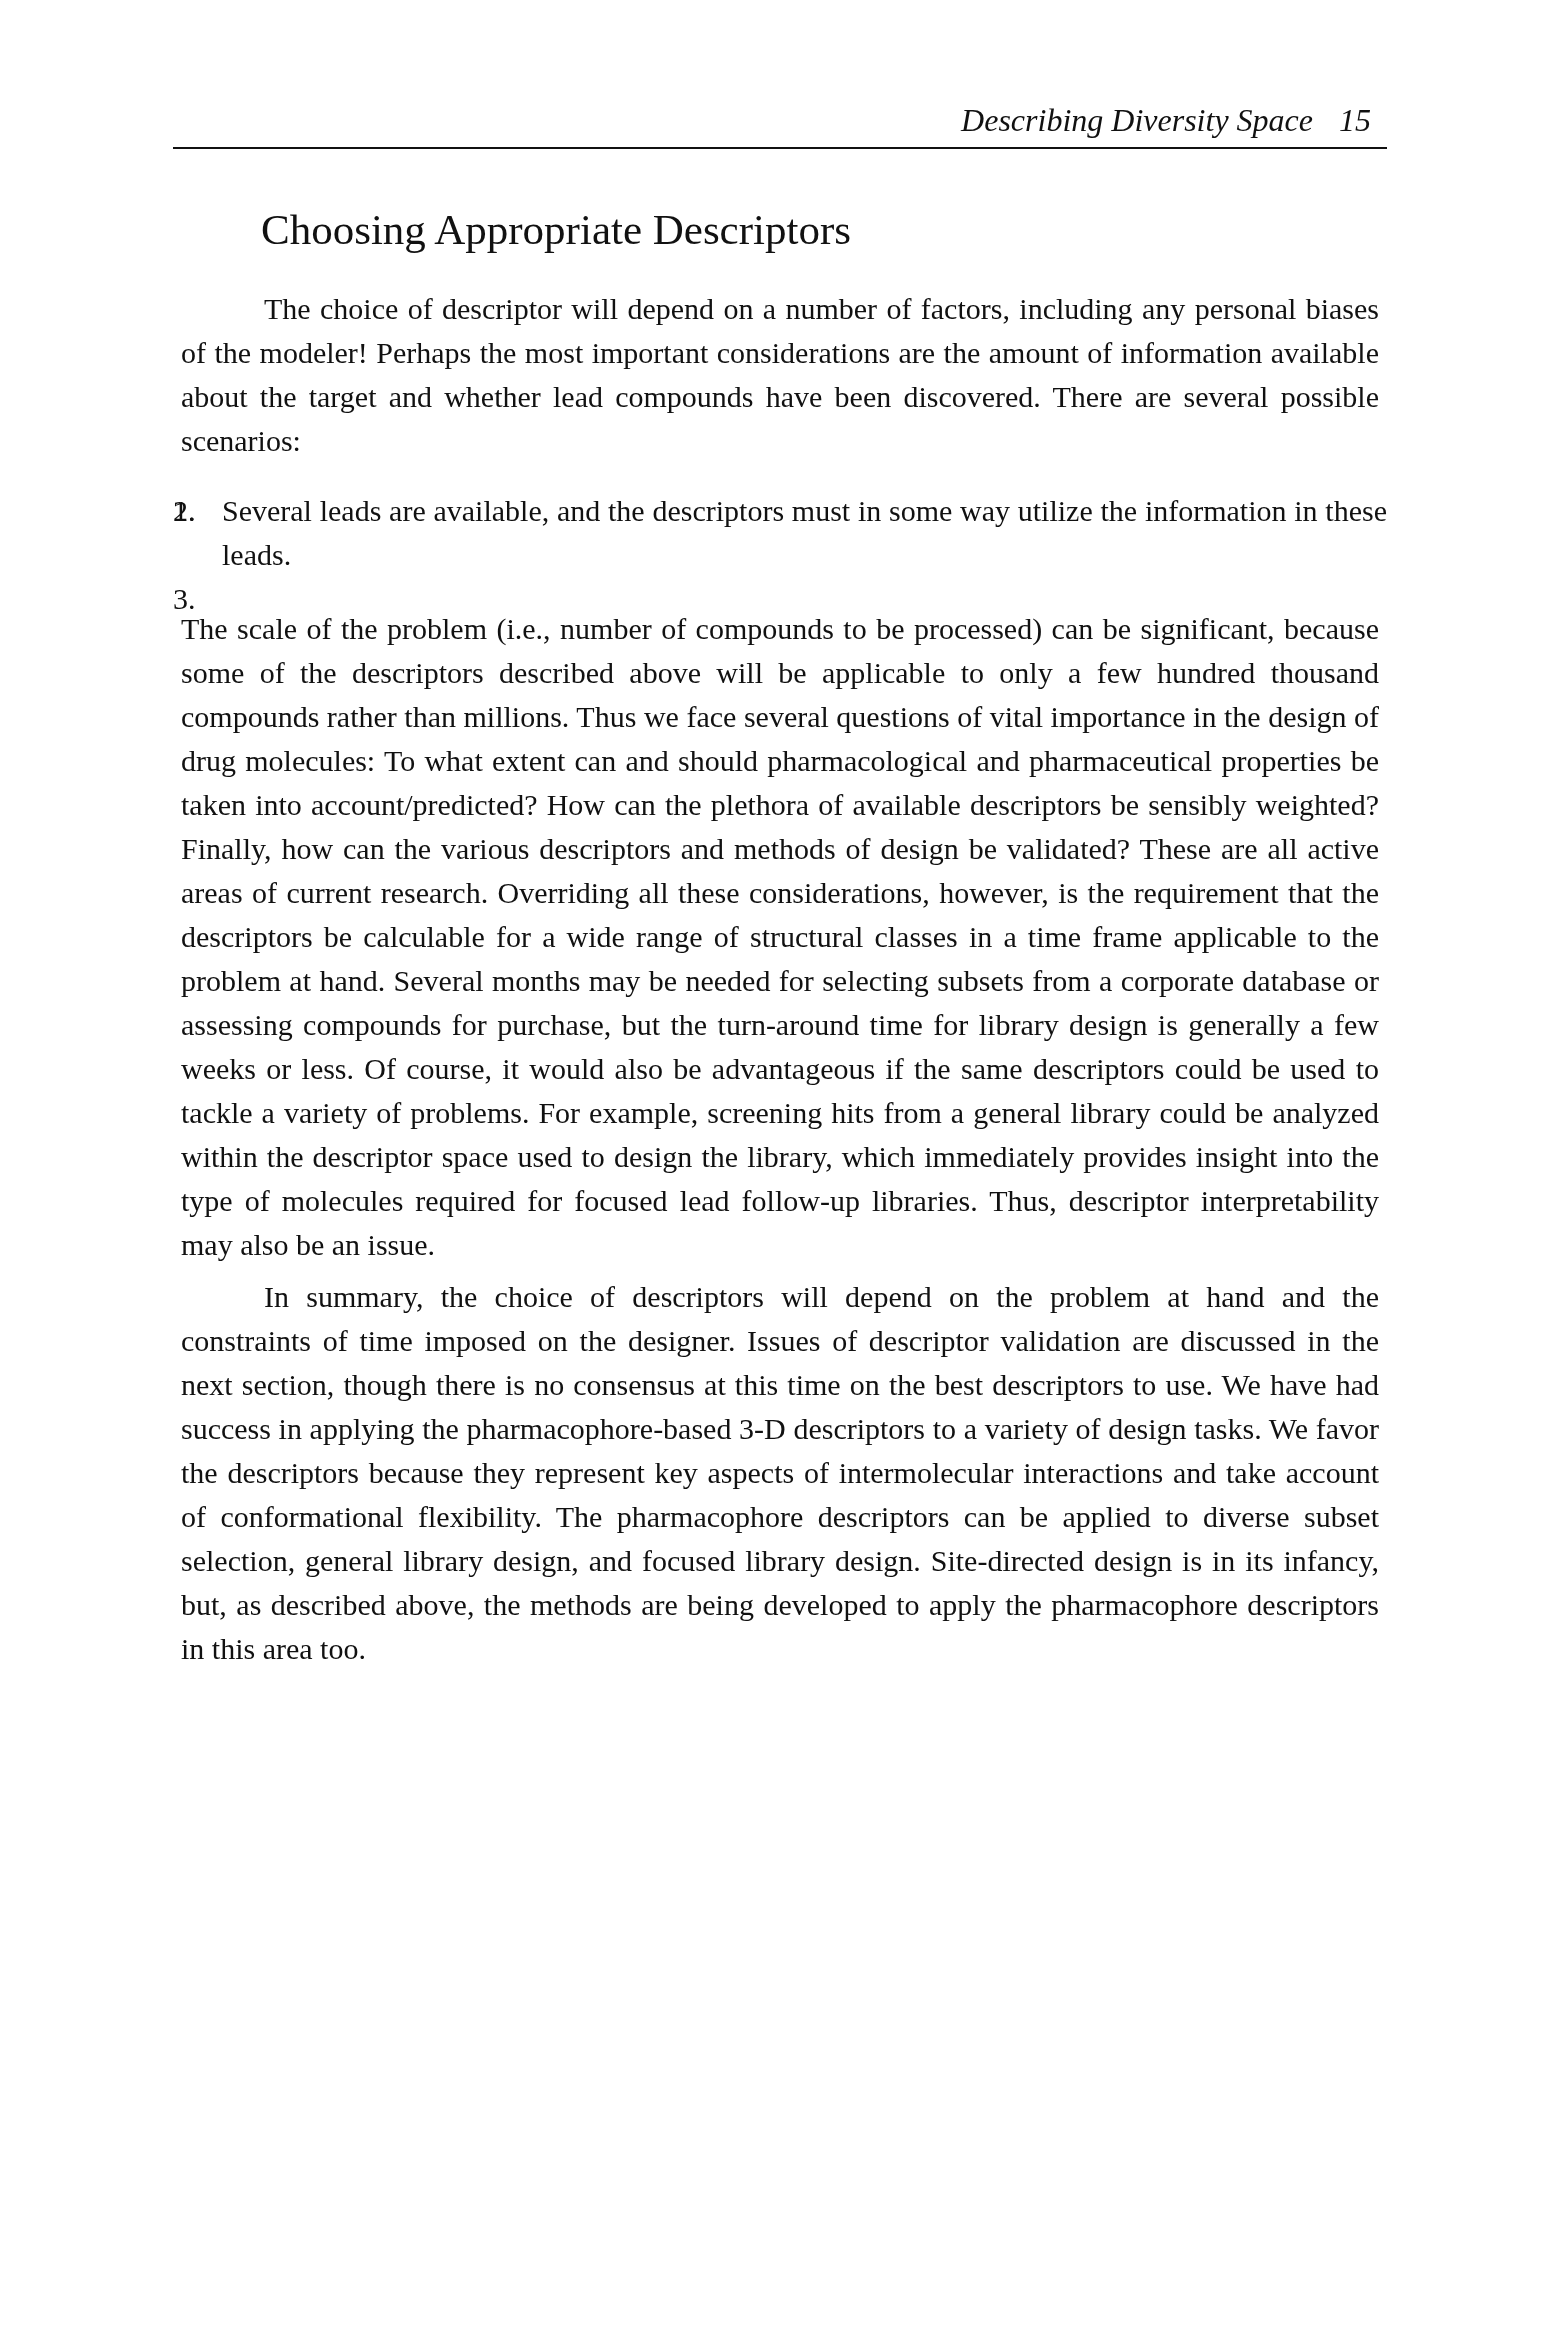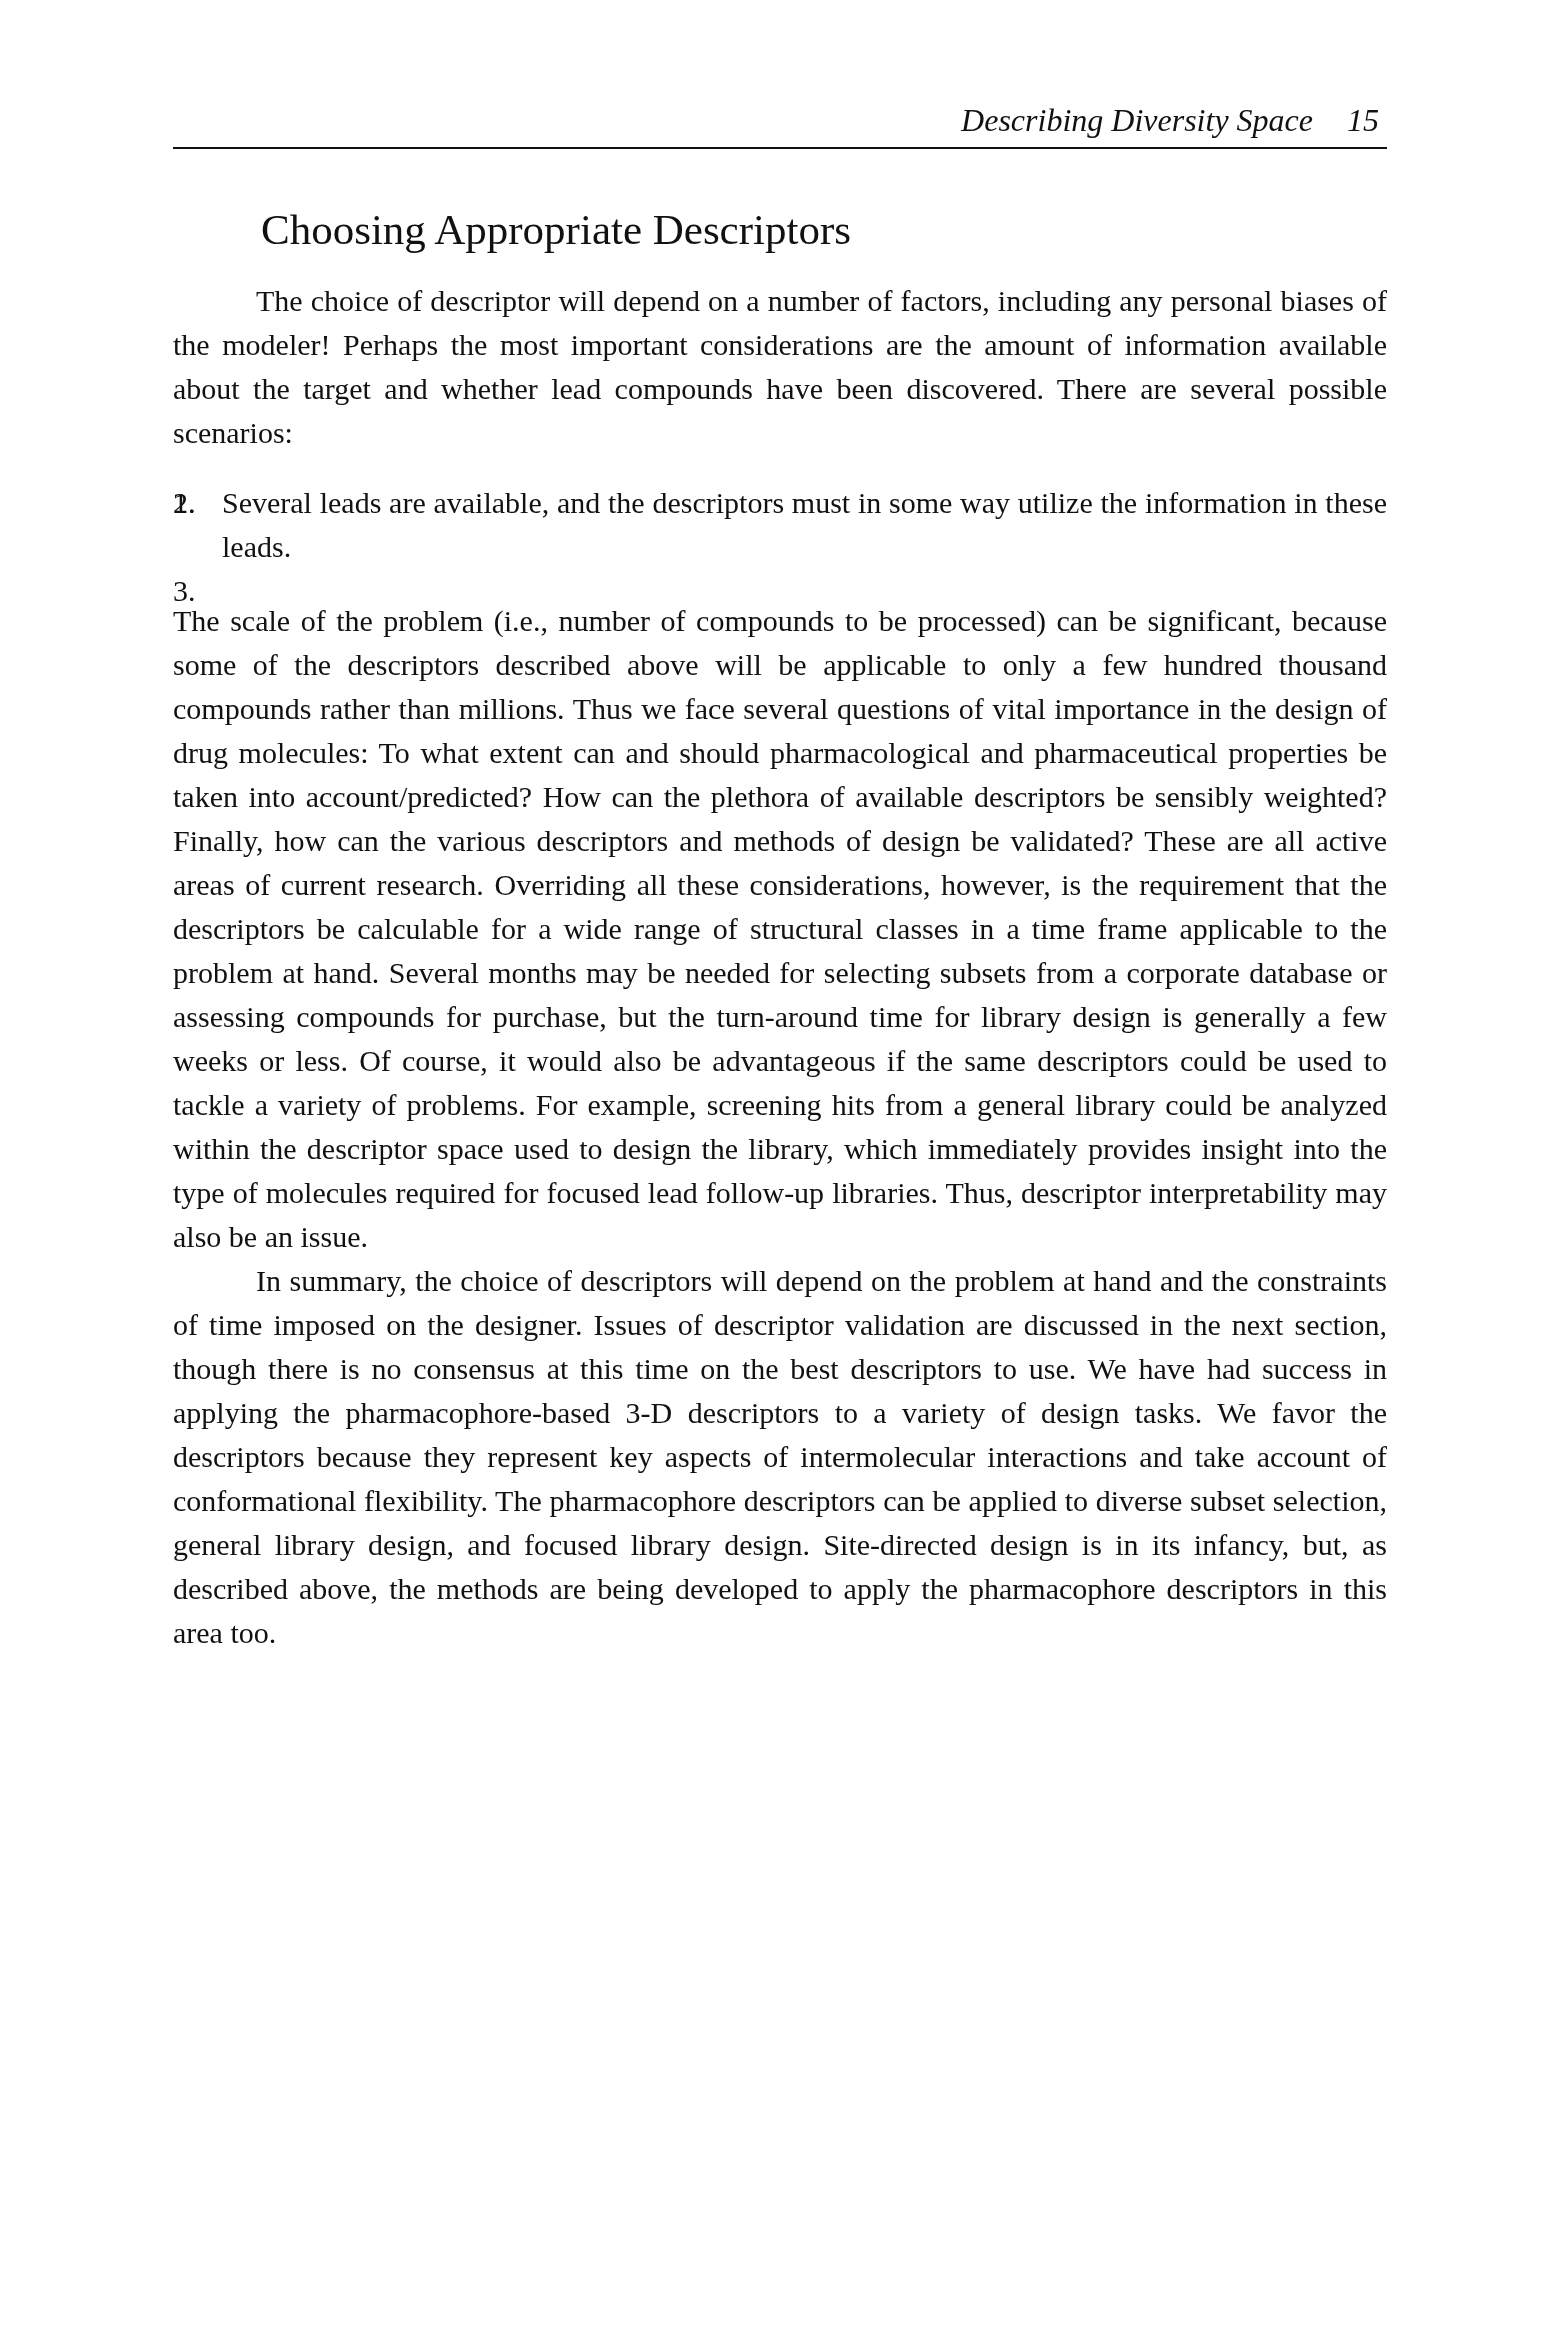--- a/index.html
+++ b/index.html
@@ -1,25 +1,25 @@
 <!DOCTYPE html>
 <html style="font-size:14px"><head>
 <meta charset="utf-8">
 <style>
   html, body { margin:0; padding:0; background:#fff; }
   body { width:1561px; height:2342px; position:relative; overflow:hidden;
          font-family:"Liberation Serif","DejaVu Serif",serif; color:#111; }
   .running-head { position:absolute; left:173px; top:102px; width:1214px; height:45px;
          border-bottom:2.6px solid #111; }
   .rh-title { position:absolute; right:74px; top:0; font-style:italic; font-size:32px; }
-  .rh-page { position:absolute; right:8px; top:0; font-style:italic; font-size:32px; }
+  .rh-page { position:absolute; right:16px; top:0; font-style:italic; font-size:32px; }
   h2 { position:absolute; left:257px; top:201px; margin:4px; font-weight:normal; font-size:43px; }
   .body { position:absolute; left:173px; top:279px; width:1214px;
           font-size:30px; line-height:44px; text-align:justify; }
-  .body p { margin:0; }
+  .body p { margin:8px; }
   .indent { text-indent:83px; }
   ol { list-style:none; margin:26px 0 29.5px 0; padding:0; }
   ol li { position:relative; padding-left:49px; }
   ol li .num { position:absolute; left:0; top:0; }
 </style>
 </head>
 <body>
 
 <div class="running-head">
   <span class="rh-title">Describing Diversity Space</span>

